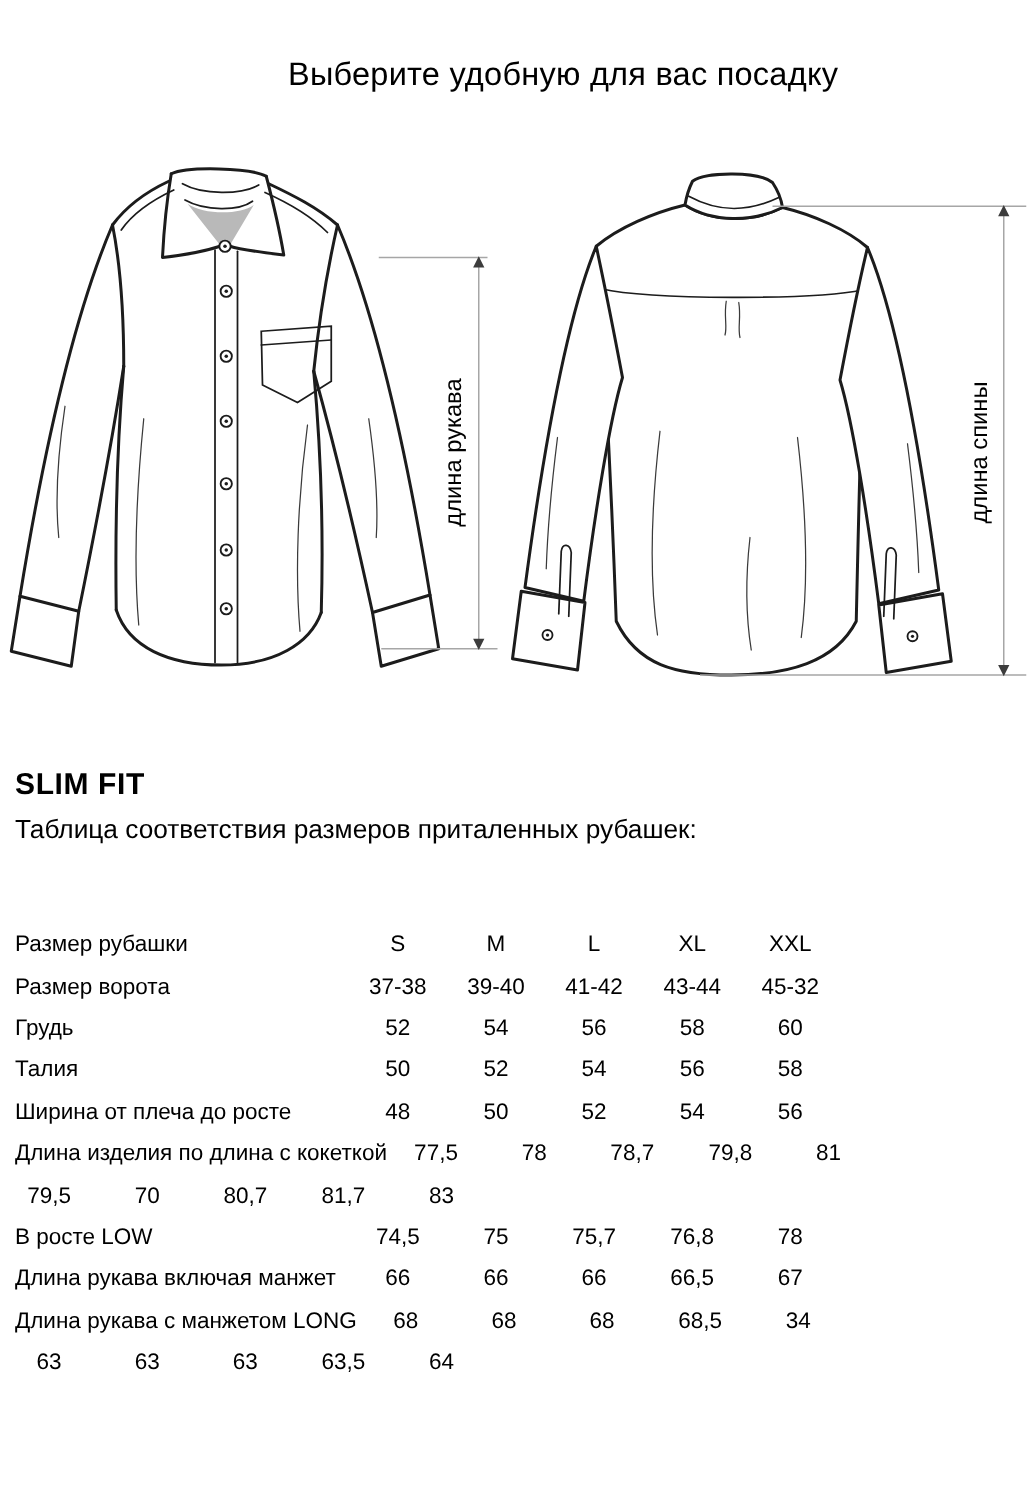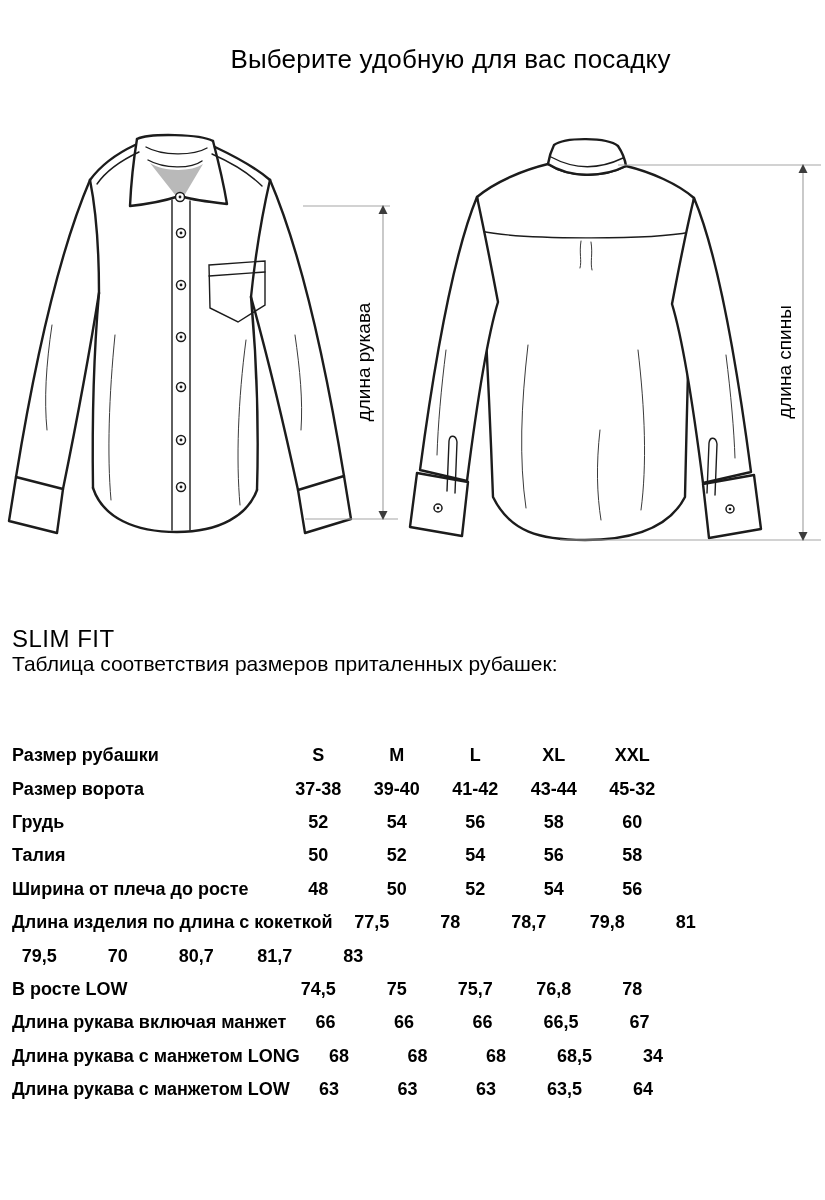--- a/index.html
+++ b/index.html
@@ -1,23 +1,23 @@
 <!DOCTYPE html>
 <html><head>
 <meta charset="utf-8">
 <style>
   html,body{margin:0;padding:0;background:#fff;}
   .page{position:relative;width:825px;height:1200px;background:#fff;overflow:hidden;
         font-family:"Liberation Sans",sans-serif;color:#000;}
   .title{position:absolute;top:44px;left:0;width:100%;text-align:center;
          font-size:26px;font-weight:400;letter-spacing:.2px;padding-left:38px;}
   .fig{position:absolute;top:100px;left:0;width:825px;height:470px;}
-  .heading{position:absolute;top:614px;left:12px;font-size:24px;font-weight:400;letter-spacing:.5px;margin-top:11px;}
+  .heading{position:absolute;top:614px;left:12px;font-size:24px;font-weight:700;letter-spacing:.5px;}
   .subtitle{position:absolute;top:652px;left:12px;font-size:21px;}
-  .size-table{position:absolute;top:739px;left:0;width:762px;font-weight:bold;}
+  .size-table{position:absolute;top:739px;left:0;width:762px;}
   .row{display:flex;align-items:center;height:33.4px;}
   .lbl{flex:0 0 267px;padding-left:12px;font-size:18px;white-space:nowrap;}
   .val{flex:0 0 78.5px;text-align:center;font-size:18px;}
   
   .o{fill:none;stroke:#1c1c1c;stroke-width:2.4;stroke-linejoin:round;stroke-linecap:round;}
   .ow{fill:#fff;stroke:#1c1c1c;stroke-width:2.4;stroke-linejoin:round;}
   .d{fill:none;stroke:#1c1c1c;stroke-width:1.4;stroke-linecap:round;}
   .f{fill:none;stroke:#3a3a3a;stroke-width:1;stroke-linecap:round;}
   .m{fill:none;stroke:#a6a6a6;stroke-width:1.2;}
   .ah{fill:#3c3c3c;stroke:none;}
@@ -221,21 +221,20 @@
     </div>
     <div class="row">
       <div class="lbl">Длина рукава с манжетом LONG</div>
       <div class="val">68</div>
       <div class="val">68</div>
       <div class="val">68</div>
       <div class="val">68,5</div>
       <div class="val">34</div>
     </div>
     <div class="row">
-      <div class="lbl">Длина рукава с манжетом LOW</div>
       <div class="val">63</div>
       <div class="val">63</div>
       <div class="val">63</div>
       <div class="val">63,5</div>
       <div class="val">64</div>
     </div>
   </div>
 
 </div>
 

